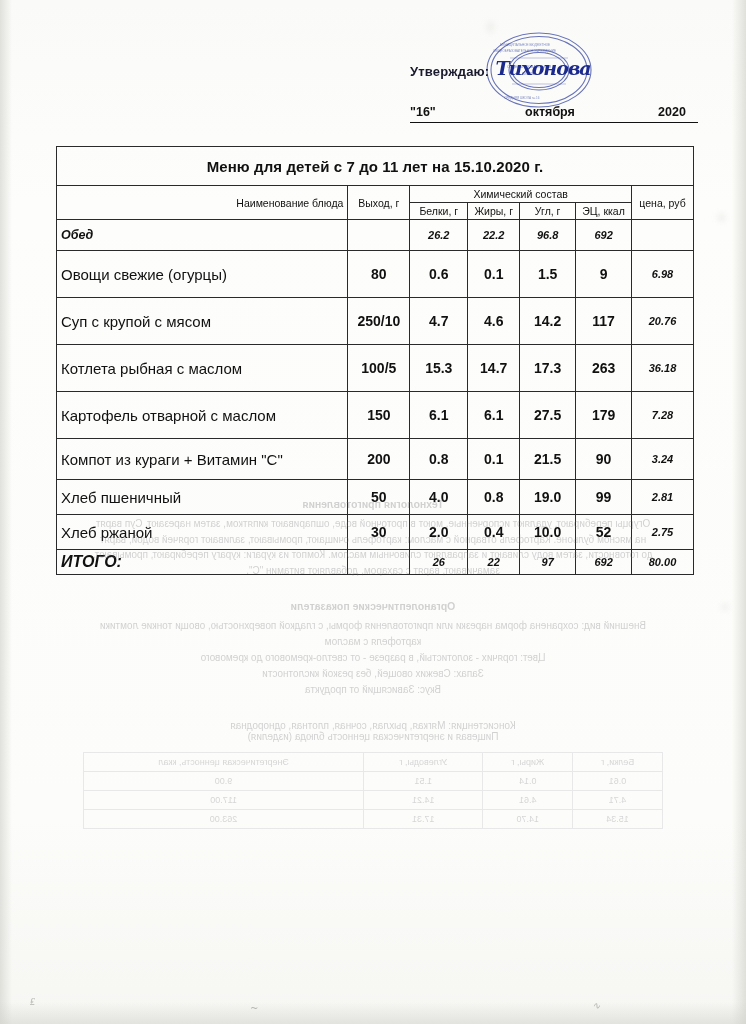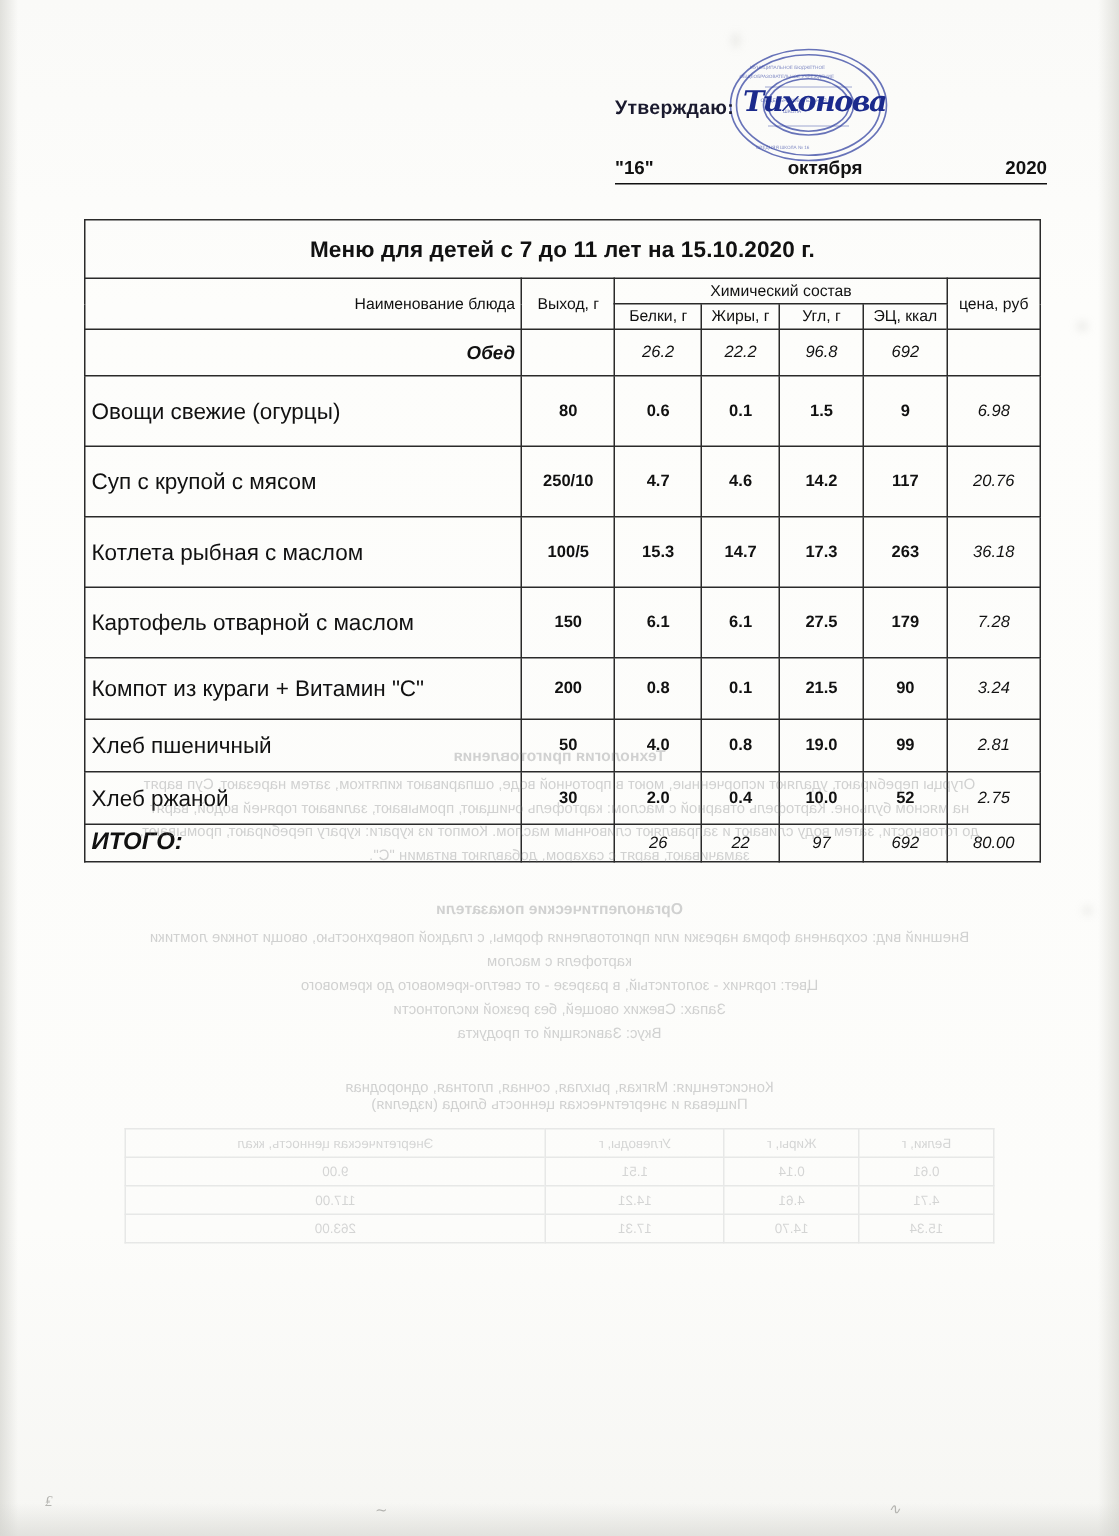--- a/index.html
+++ b/index.html
@@ -82,21 +82,21 @@
     font-weight: bold;
     font-size: 12.5px;
     color: #111;
     border-bottom: 1.6px solid #111;
     padding-bottom: 3px;
     width: 288px;
     justify-content: flex-start;
   }
   .date-day { width: 44px; text-align: left; }
   .date-month { flex: 1; text-align: center; }
-  .date-year { width: 52px; text-align: right; }
+  .date-year { width: 52px; text-align: center; }
 
   
   .stamp {
     position: absolute;
     left: 480px;
     top: 28px;
     width: 118px;
     height: 84px;
     pointer-events: none;
   }
@@ -142,33 +142,33 @@
     height: 30px;
   }
   .dish-name {
     font-size: 15px;
     padding-left: 6px;
     font-weight: normal;
   }
   .num {
     text-align: center;
     font-weight: bold;
-    font-size: 11px;
+    font-size: 14px;
   }
   .price {
     text-align: center;
-    font-weight: normal;
+    font-weight: bold;
     font-style: italic;
     font-size: 11px;
   }
   .section-row td {
     height: 26px;
   }
   .section-name {
-    text-align: right;
+    text-align: left;
     font-weight: bold;
     font-style: italic;
     font-size: 12.5px;
   }
   .total-row td {
     height: 20px;
   }
   .total-label {
     font-weight: bold;
     font-style: italic;

